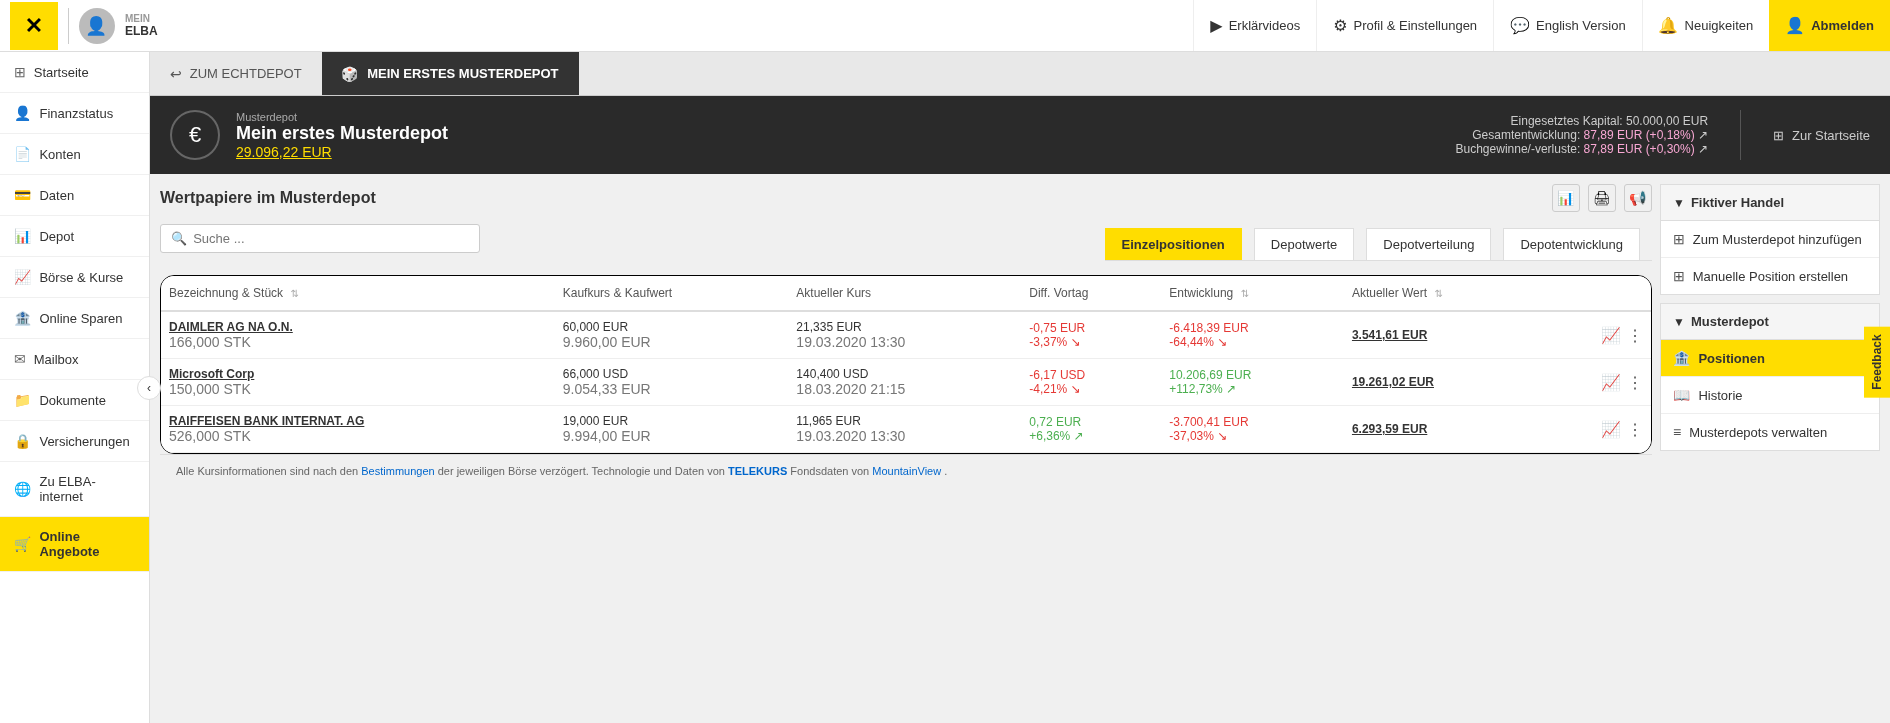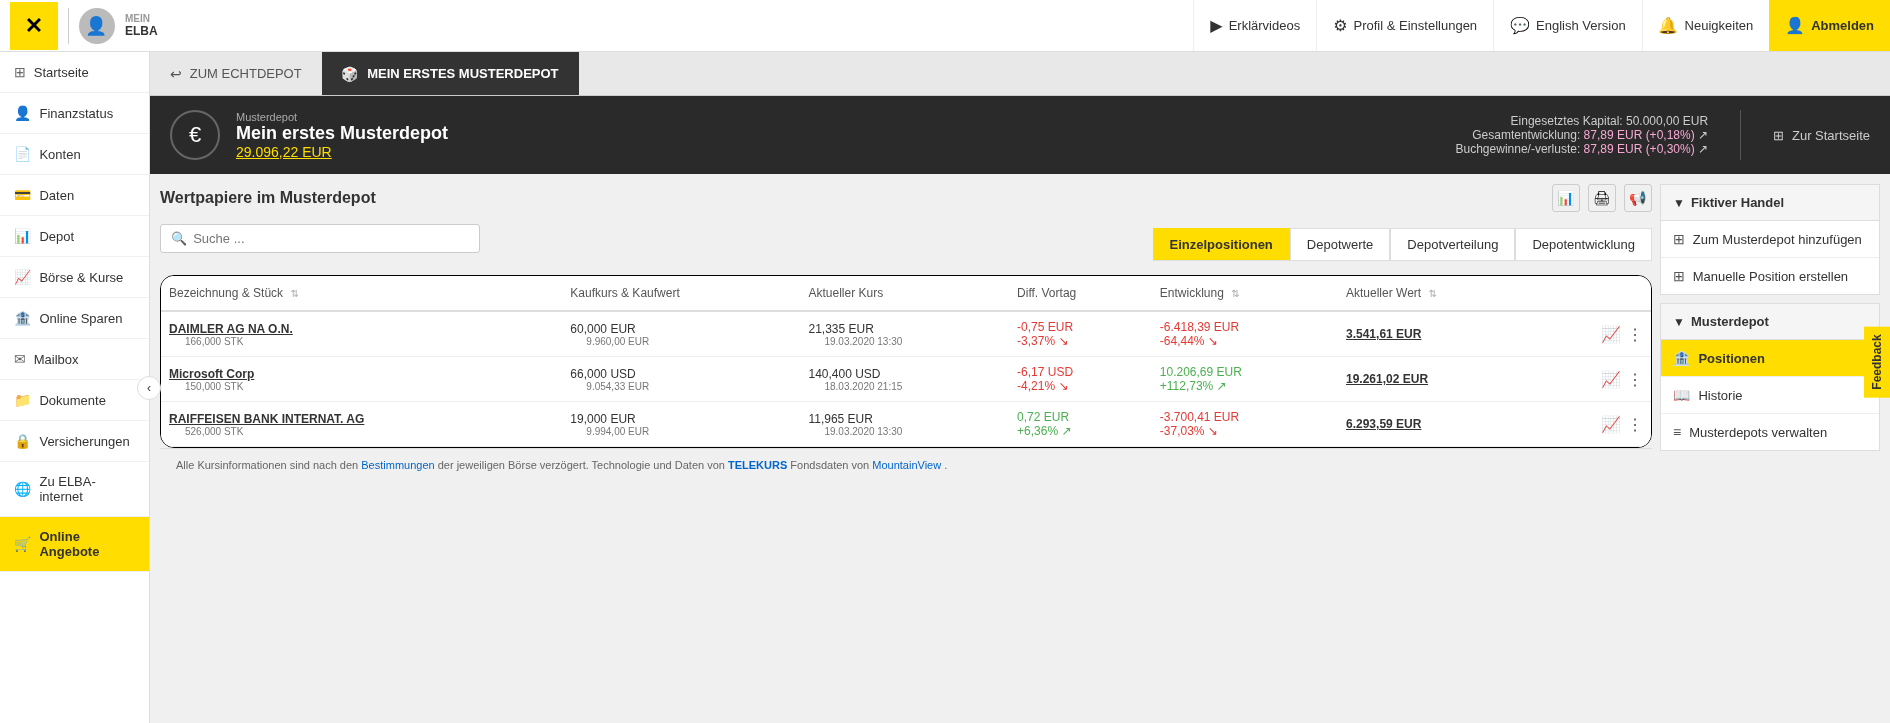--- a/index.html
+++ b/index.html
@@ -113,38 +113,38 @@
     }
     .search-bar input {
       border: none; outline: none; font-size: 13px; color: #999; width: 100%;
     }
     .search-icon { color: #999; margin-right: 6px; }
 
     
     .subtabs { display: flex; margin-bottom: 0; border-bottom: 1px solid #ddd; }
     .subtab {
       padding: 8px 16px; cursor: pointer; font-size: 13px; color: #333;
-      border: 1px solid #ddd; border-bottom: none; margin-right: 0; background: #fff;
+      border: 1px solid #ddd; border-bottom: none; margin-right: 12px; background: #fff;
     }
     .subtab.active { background: #ffdd00; font-weight: bold; border-color: #ffdd00; }
 
     
     .data-table { width: 100%; border-collapse: collapse; background: #fff; }
     .data-table th {
       padding: 10px 8px; text-align: left; font-size: 12px; color: #555;
       border-bottom: 2px solid #ddd; white-space: nowrap; font-weight: normal;
     }
     .data-table td {
       padding: 8px 8px; border-bottom: 1px solid #eee; font-size: 12px; vertical-align: middle;
     }
     .sort-icon { font-size: 10px; color: #aaa; margin-left: 4px; }
     .green { color: #4caf50; }
     .red { color: #e53935; }
     .bold { font-weight: bold; text-decoration: underline; }
-    .small-text { font-size: 10px; color: #777; margin-left: 16px; }
+    .small-text { font-size: 14px; color: #777; }
     .row-actions { display: flex; gap: 6px; align-items: center; justify-content: flex-end; }
     .row-action-btn {
       background: none; border: none; cursor: pointer; color: #555; font-size: 16px;
     }
 
     
     .right-panel { width: 220px; min-width: 220px; display: flex; flex-direction: column; gap: 0; }
     .panel-section { background: #fff; border: 1px solid #ddd; margin-bottom: 8px; }
     .panel-section-header {
       display: flex; align-items: center; padding: 10px 12px; background: #f5f5f5;

